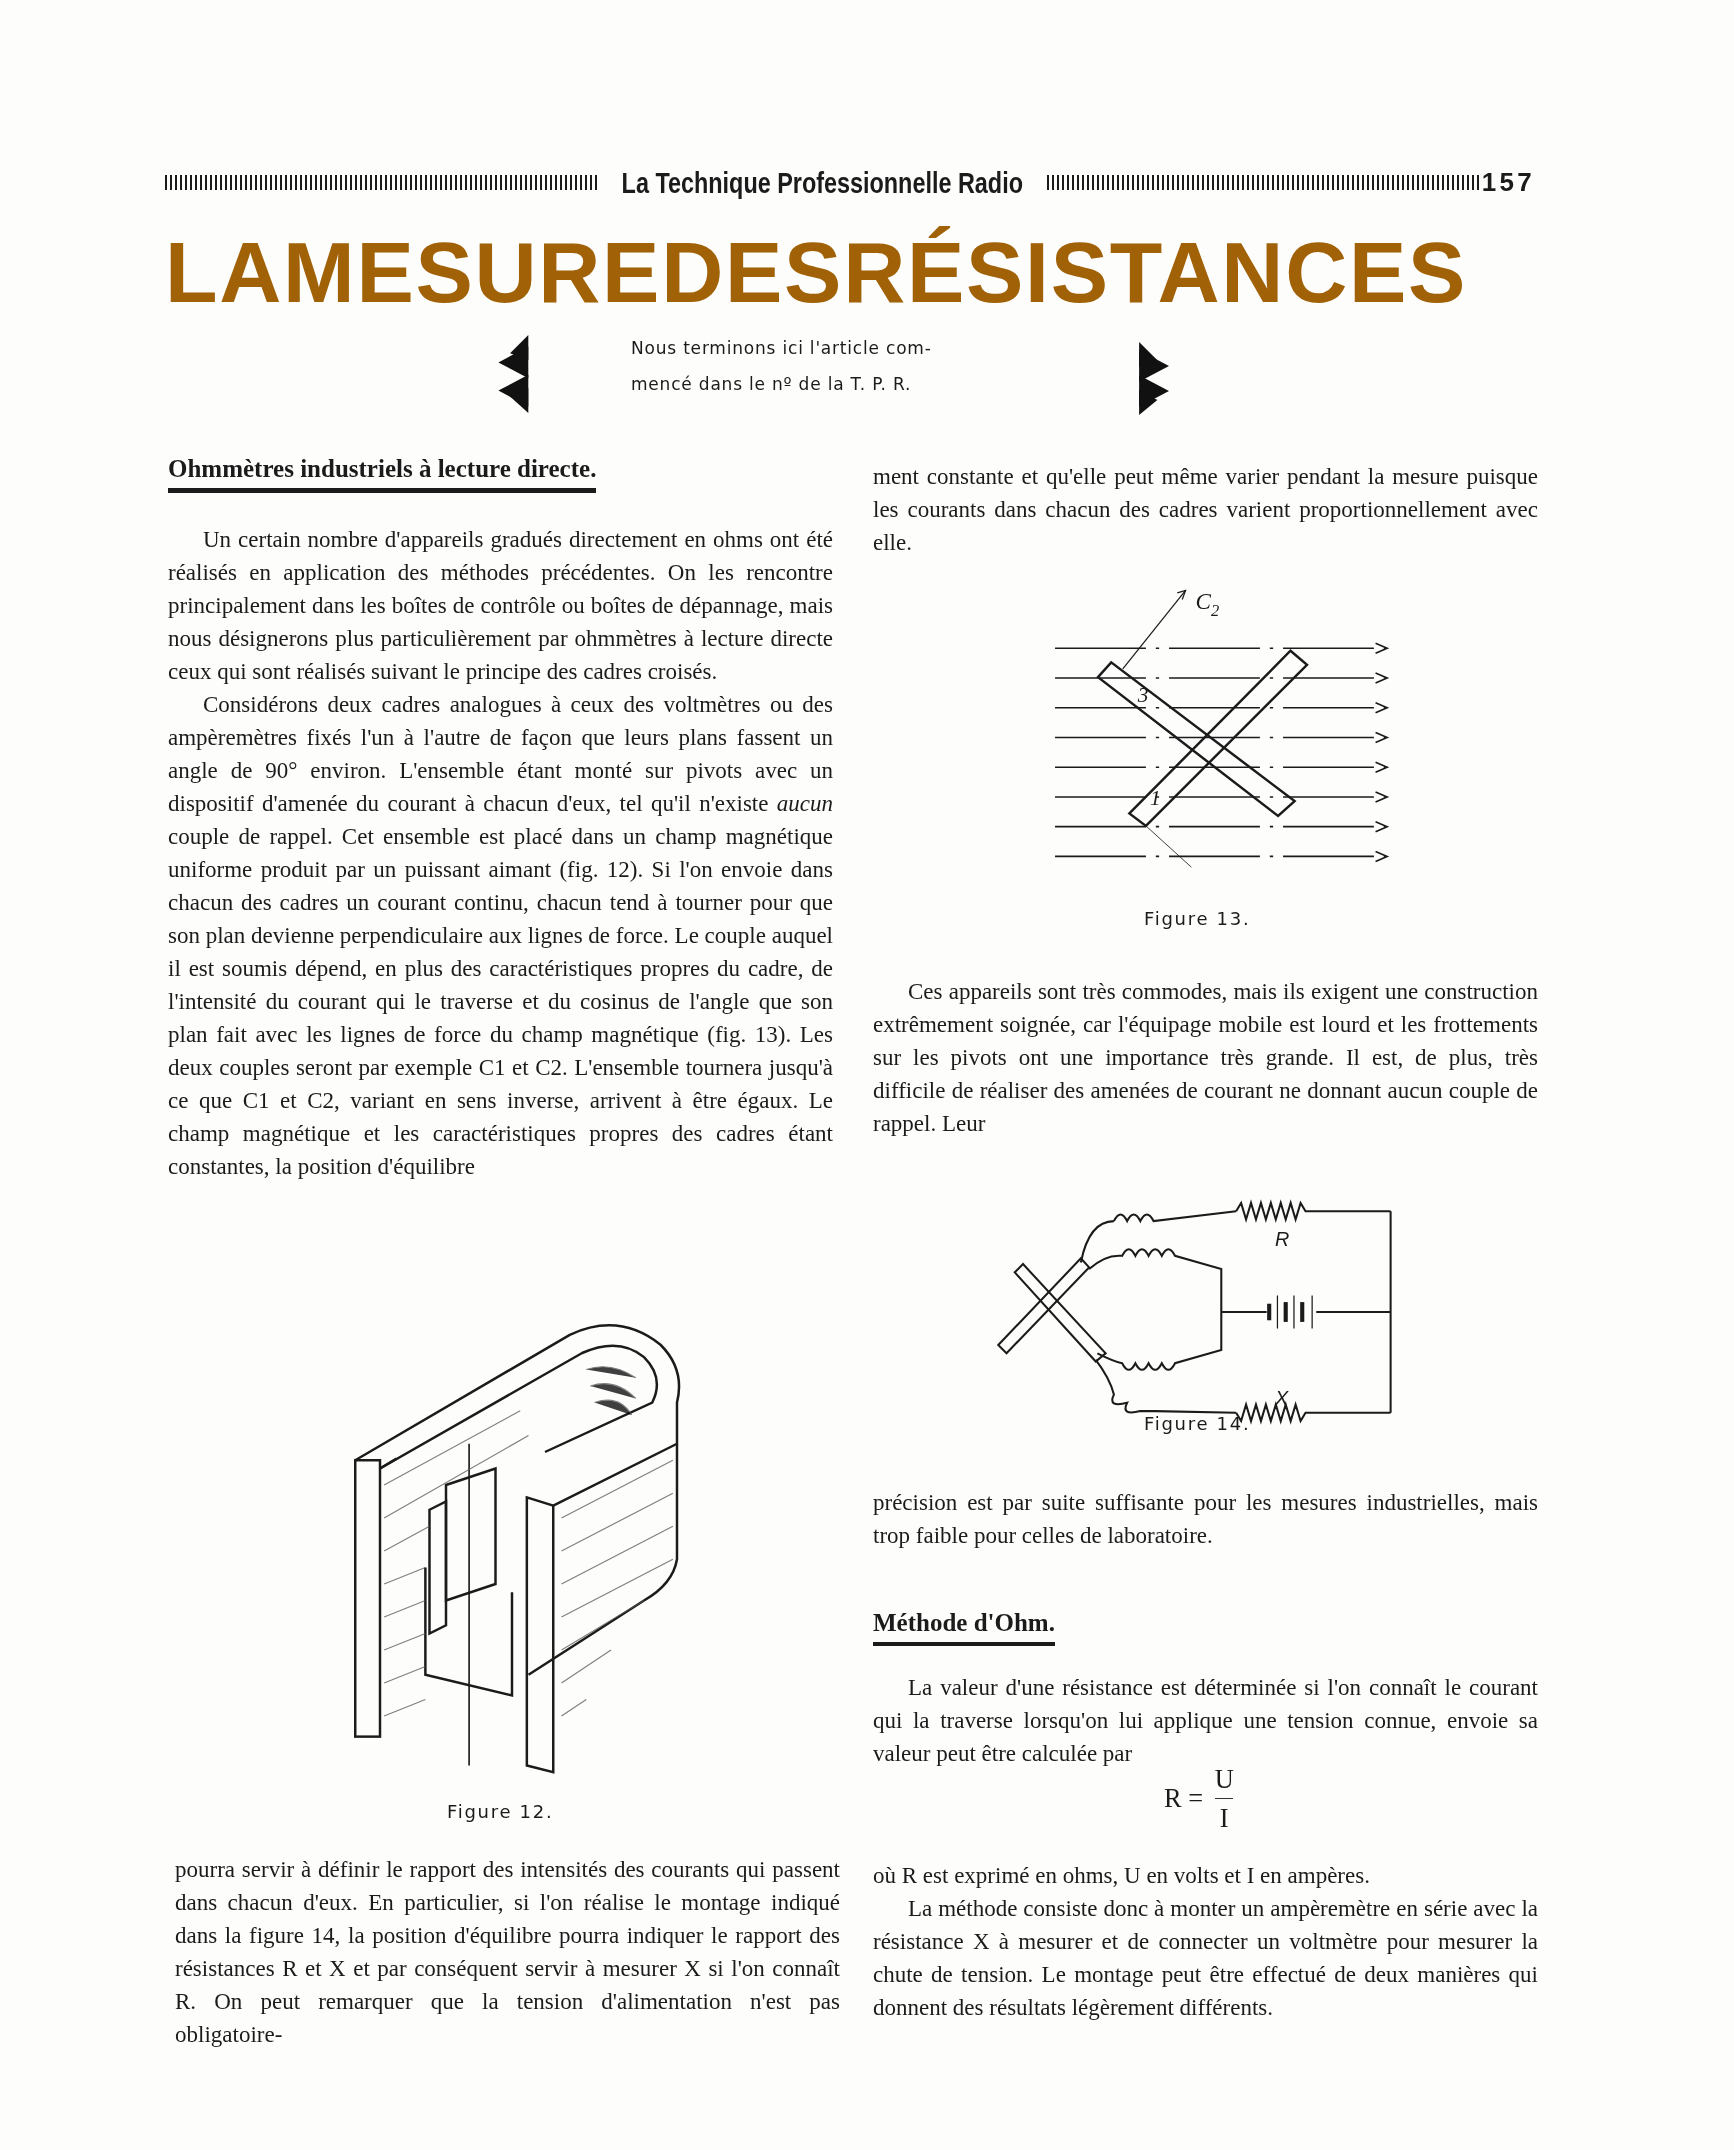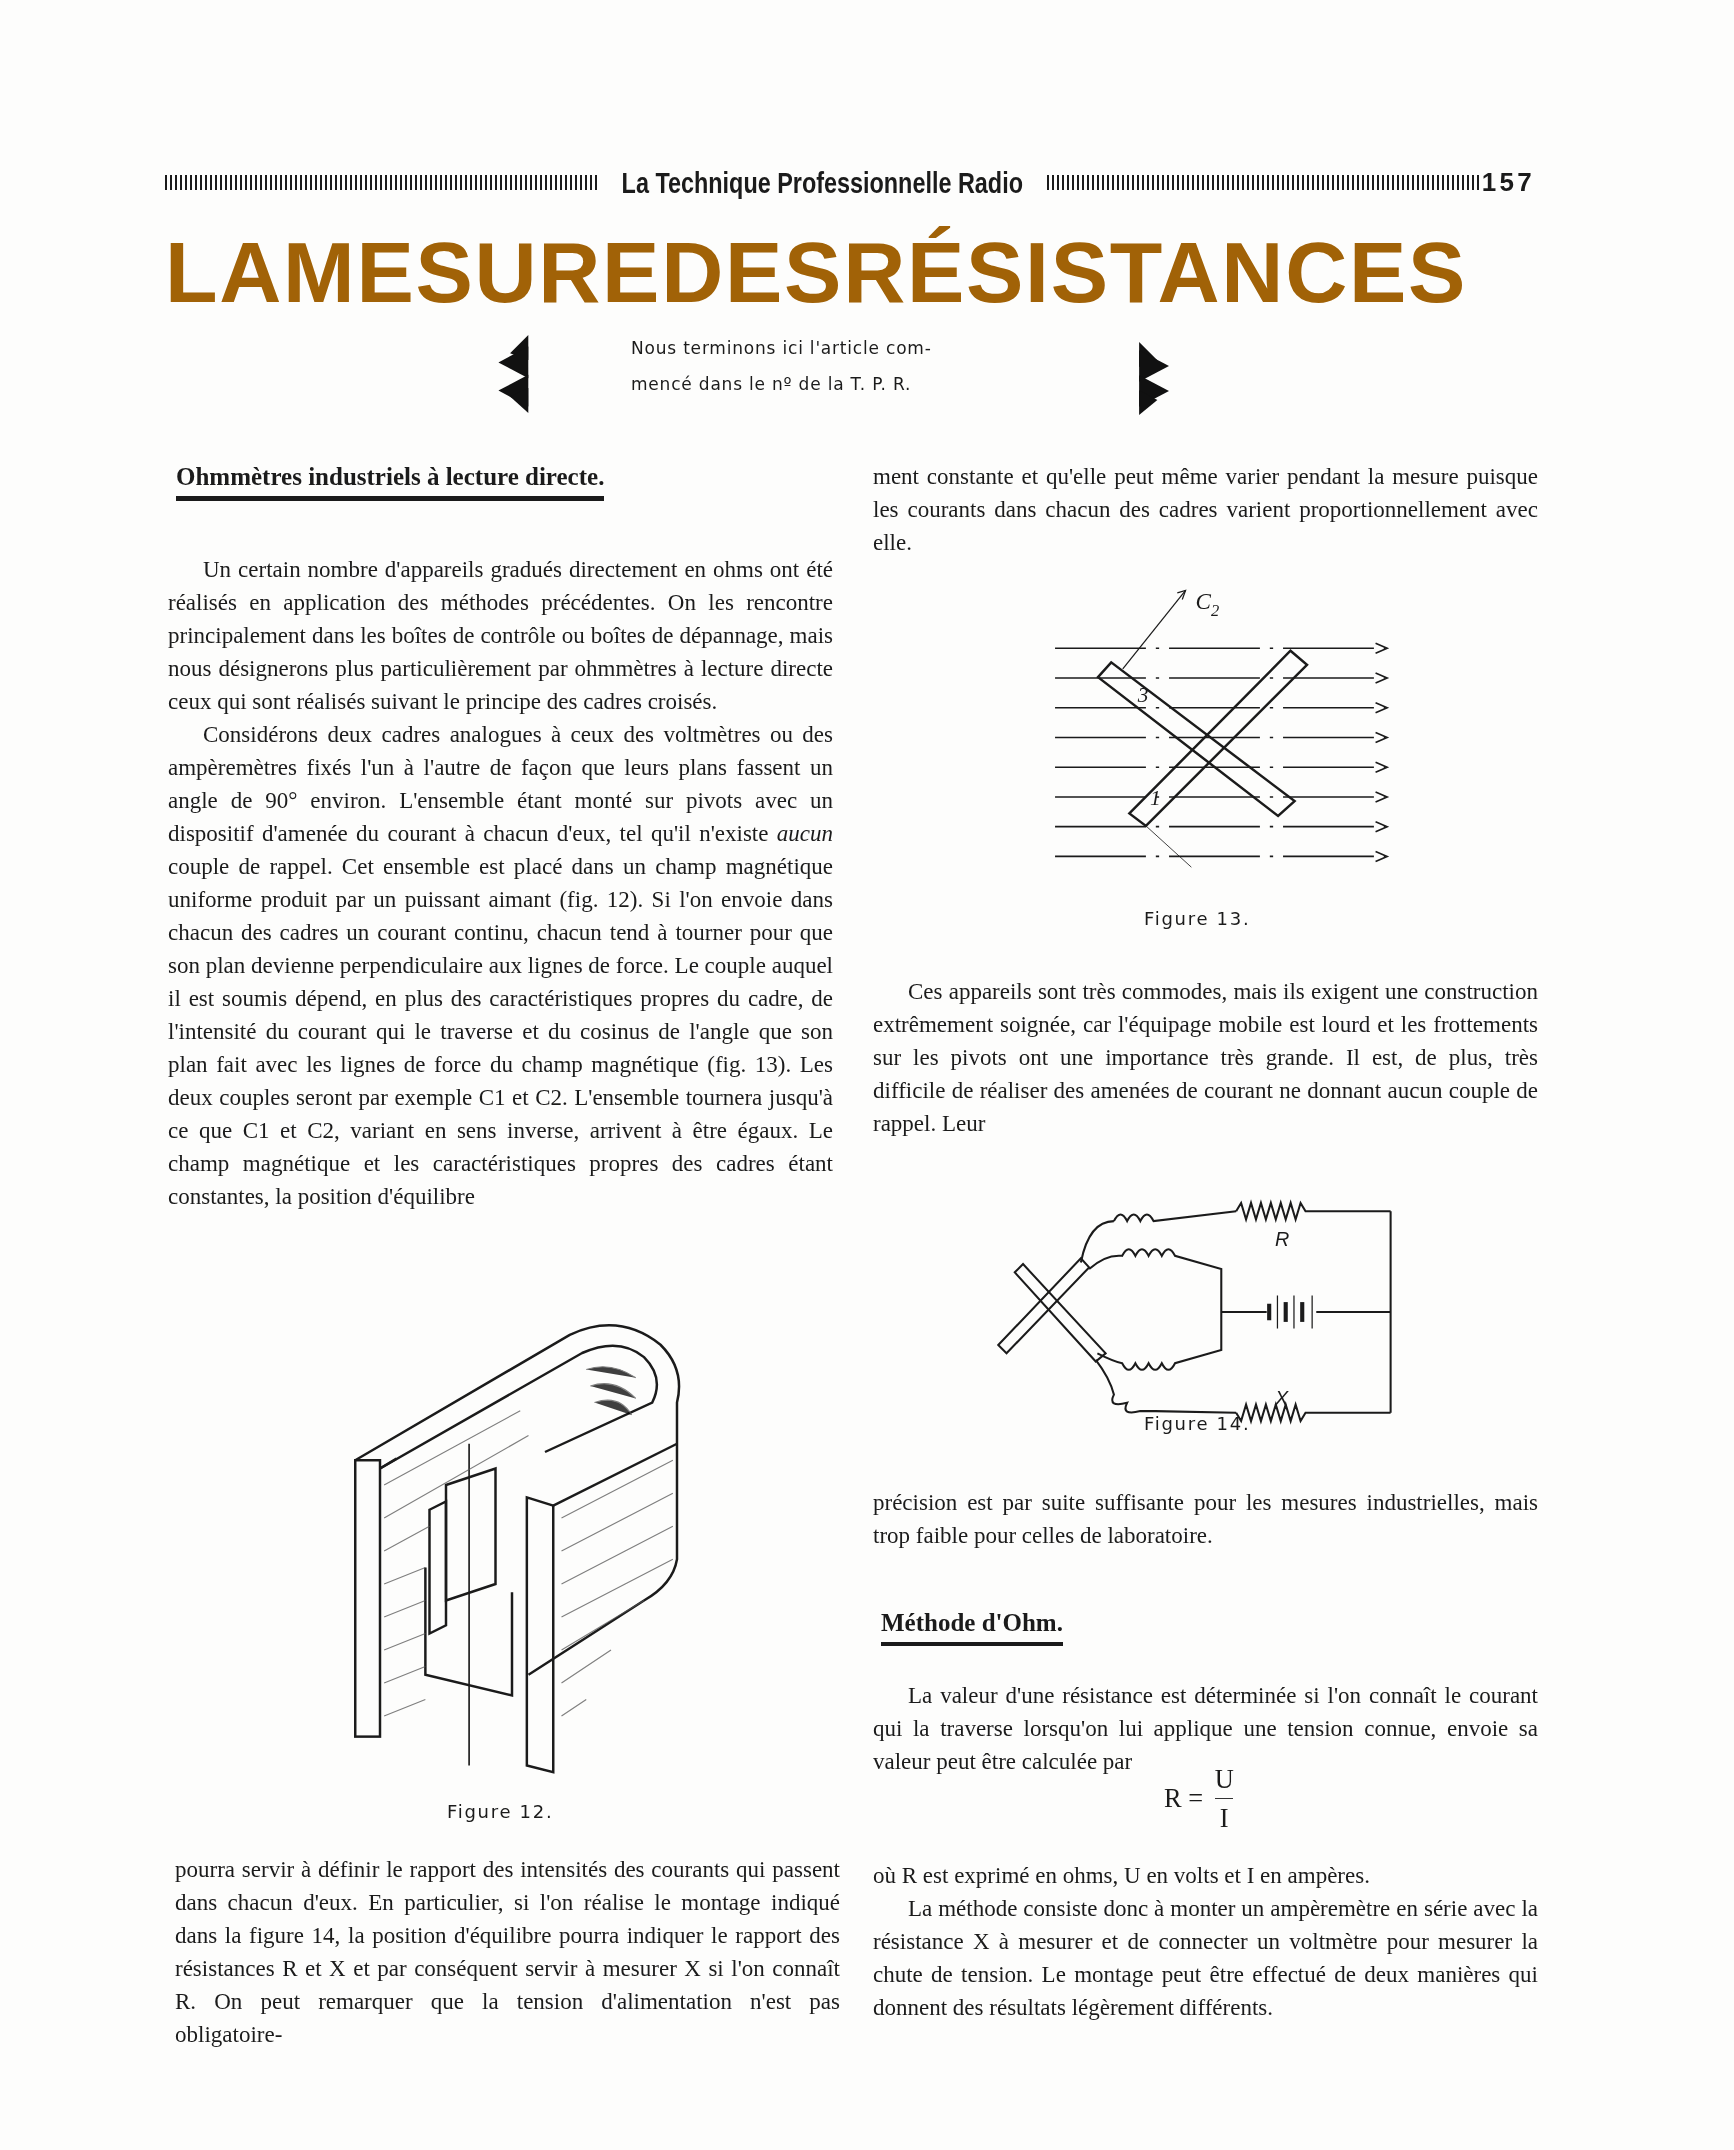--- a/index.html
+++ b/index.html
@@ -12,21 +12,21 @@
     background: repeating-linear-gradient(90deg, #1b1b1b 0 2.5px, transparent 2.5px 5px);
     -webkit-mask: linear-gradient(#000,#000); }
   .runhead .journal { font-family: "Liberation Sans", sans-serif; font-weight: bold; font-size: 30px; letter-spacing: 0; transform: scaleX(0.78); transform-origin: center; margin: 0 -33px; white-space: nowrap; }
   .runhead .pageno { font-family: "Liberation Sans", sans-serif; font-size: 26px; font-weight: bold; margin-left: 2px; letter-spacing: 3.3px; }
   .title { position: absolute; left: 165px; top: 223px; width: 1370px; font-family: "Liberation Sans", sans-serif; font-weight: bold; font-size: 86px; display: flex; letter-spacing: 1.7px; color: #a16207; }
   .subtitle-wrap { position: absolute; left: 495px; top: 330px; width: 718px; height: 83px; }
   .subtitle { position: absolute; left: 136px; top: 0; font-family: "DejaVu Sans", sans-serif; font-size: 17px; line-height: 36px; letter-spacing: 0.8px; }
   .col { position: absolute; font-size: 23px; line-height: 33px; text-align: justify; }
   .col p { margin: 0; }
   .indent { text-indent: 35px; }
-  .section-h { font-weight: bold; font-size: 25px; display: inline-block; border-bottom: 5px solid #1b1b1b; padding-bottom: 3.3px; margin: 8px; }
+  .section-h { font-weight: bold; font-size: 25px; display: inline-block; border-bottom: 5px solid #1b1b1b; padding-bottom: 3.3px; margin: 0; }
   .caption { position: absolute; font-family: "DejaVu Sans", sans-serif; font-size: 18px; letter-spacing: 1.7px; }
   .formula { position: absolute; left: 1164px; top: 1764px; font-size: 26.4px; display: flex; align-items: center; }
   .frac { display: inline-flex; flex-direction: column; align-items: center; margin-left: 11.6px; }
   .frac .bar { width: 18px; border-top: 0.8px solid #333; margin: 3.3px 0; }
   svg { position: absolute; overflow: visible; }
 </style>
 </head>
 <body>
 
 <div class="runhead">
@@ -57,21 +57,21 @@
   <svg width="50" height="83" style="left:644px;top:11.6px" viewBox="0 0 60 100">
     <polygon points="0,0 0,30 22,22" fill="#111"></polygon>
     <polygon points="0,10 0,48 36,29" fill="#111"></polygon>
     <polygon points="0,40 0,78 36,59" fill="#111"></polygon>
     <polygon points="0,58 0,88 22,70" fill="#111"></polygon>
   </svg>
 </div>
 
 <div class="col" style="left:168px; top:452px; width:665px;">
   <h2 class="section-h">Ohmmètres industriels à lecture directe.</h2>
-  <p class="indent" style="margin-top:44px">Un certain nombre d'appareils gradués directement en ohms ont été réalisés en application des méthodes précédentes. On les rencontre principalement dans les boîtes de contrôle ou boîtes de dépannage, mais nous désignerons plus particulièrement par ohmmètres à lecture directe ceux qui sont réalisés suivant le principe des cadres croisés.</p>
+  <p class="indent" style="margin-top:30px">Un certain nombre d'appareils gradués directement en ohms ont été réalisés en application des méthodes précédentes. On les rencontre principalement dans les boîtes de contrôle ou boîtes de dépannage, mais nous désignerons plus particulièrement par ohmmètres à lecture directe ceux qui sont réalisés suivant le principe des cadres croisés.</p>
   <p class="indent"><span>Considérons deux cadres analogues à ceux des voltmètres ou des ampèremètres fixés l'un à l'autre de façon que leurs plans fassent un angle de 90° environ. L'ensemble étant monté sur pivots avec un dispositif d'amenée du courant à chacun d'eux, tel qu'il n'existe </span><em>aucun</em><span> couple de rappel. Cet ensemble est placé dans un champ magnétique uniforme produit par un puissant aimant (fig. 12). Si l'on envoie dans chacun des cadres un courant continu, chacun tend à tourner pour que son plan devienne perpendiculaire aux lignes de force. Le couple auquel il est soumis dépend, en plus des caractéristiques propres du cadre, de l'intensité du courant qui le traverse et du cosinus de l'angle que son plan fait avec les lignes de force du champ magnétique (fig. 13). Les deux couples seront par exemple C1 et C2. L'ensemble tournera jusqu'à ce que C1 et C2, variant en sens inverse, arrivent à être égaux. Le champ magnétique et les caractéristiques propres des cadres étant constantes, la position d'équilibre</span></p>
 </div>
 
 <svg width="330" height="462" style="left:347px; top:1320px;" viewBox="0 0 400 560">
   <g fill="none" stroke="#1b1b1b" stroke-width="3">
     <path d="M10,170 L270,18 Q330,-10 380,30 Q410,60 400,100 L400,290 Q395,320 360,340 L220,430"></path>
     <path d="M40,180 L285,40 Q330,20 360,45 Q385,70 370,100 L240,160"></path>
     <rect x="10" y="170" width="30" height="335"></rect>
     <path d="M40,180 L60,168"></path>
     <path d="M218,215 L218,540 L250,548 L250,225 Z"></path>

